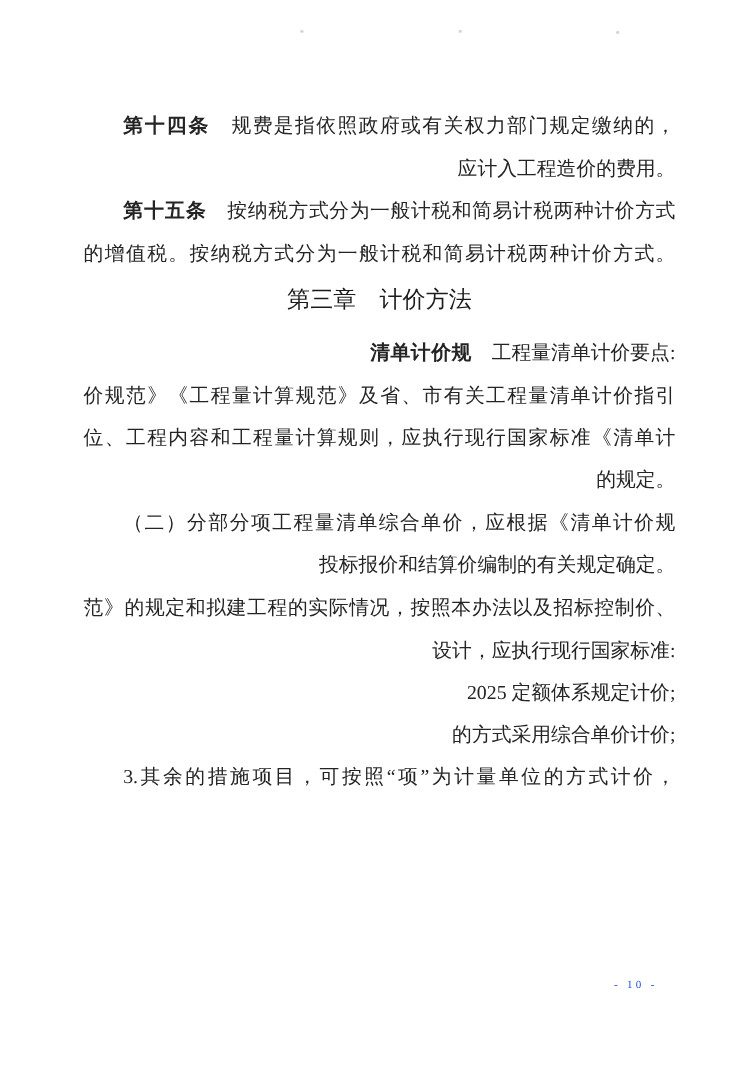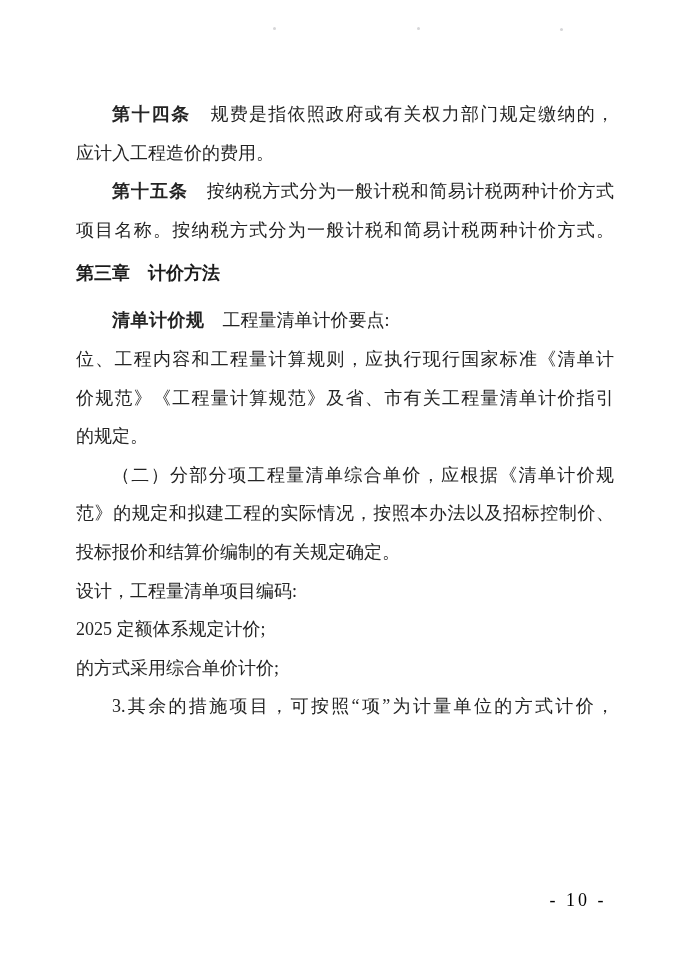--- a/index.html
+++ b/index.html
@@ -21,51 +21,52 @@
     .text-column {
       position: absolute;
       left: 76px;
       top: 95px;
       width: 538px;
       font-size: 18px;
       line-height: 38.6px;
     }
     .line {
       white-space: normal;
+      text-align: right;
     }
     .line.indent {
       text-indent: 2em;
     }
     .line.fill {
       text-align: justify;
       text-align-last: justify;
       text-justify: inter-character;
     }
     .article-num {
       font-weight: bold;
       letter-spacing: 0.5px;
     }
     .chapter-heading {
-      text-align: left;
+      text-align: center;
       font-family: "Liberation Sans", "DejaVu Sans", sans-serif;
-      font-weight: bold;
-      font-size: 18px;
+      font-weight: normal;
+      font-size: 21px;
       line-height: 30px;
       margin: 9px 0 13px 0;
       color: #1b1b1b;
     }
     .page-number {
       position: absolute;
       top: 890px;
       left: 538px;
       width: 80px;
       text-align: center;
-      font-size: 18px;
+      font-size: 10px;
       letter-spacing: 3px;
-      color: #000000;
+      color: #1d4ed8;
       font-family: "Liberation Serif", "DejaVu Serif", serif;
     }
     .scan-dot {
       position: absolute;
       width: 3px;
       height: 3px;
       border-radius: 50%;
       background: #d6d6d8;
     }
     .scan-dot.d1 { left: 273px; top: 27px; }
@@ -82,41 +83,41 @@
   <span class="scan-dot d3"></span>
 
   <div class="text-column">
 
     <div class="line indent fill"><span class="article-num">第十四条</span><span>　规费是指依照政府或有关权力部门规定缴纳的，</span></div>
 
     <div class="line"><span>应计入工程造价的费用。</span></div>
 
     <div class="line indent fill"><span class="article-num">第十五条</span><span>　按纳税方式分为一般计税和简易计税两种计价方式</span></div>
 
-    <div class="line fill"><span>项目名称。按纳税方式分为一般计税和简易计税两种计价方式。</span></div>
+    <div class="line fill"><span>的增值税。按纳税方式分为一般计税和简易计税两种计价方式。</span></div>
 
     <div class="chapter-heading">第三章　计价方法</div>
 
     <div class="line indent"><span class="article-num">清单计价规</span><span>　工程量清单计价要点:</span></div>
 
 
+    <div class="line fill"><span>价规范》《工程量计算规范》及省、市有关工程量清单计价指引</span></div>
+
     <div class="line fill"><span>位、工程内容和工程量计算规则，应执行现行国家标准《清单计</span></div>
-
-    <div class="line fill"><span>价规范》《工程量计算规范》及省、市有关工程量清单计价指引</span></div>
 
     <div class="line"><span>的规定。</span></div>
 
     <div class="line indent fill"><span>（二）分部分项工程量清单综合单价，应根据《清单计价规</span></div>
 
+    <div class="line"><span>投标报价和结算价编制的有关规定确定。</span></div>
+
     <div class="line fill"><span>范》的规定和拟建工程的实际情况，按照本办法以及招标控制价、</span></div>
 
-    <div class="line"><span>投标报价和结算价编制的有关规定确定。</span></div>
 
-
-    <div class="line"><span>设计，工程量清单项目编码:</span></div>
+    <div class="line"><span>设计，应执行现行国家标准:</span></div>
 
 
     <div class="line"><span>2025 定额体系规定计价;</span></div>
 
 
     <div class="line"><span>的方式采用综合单价计价;</span></div>
 
     <div class="line indent fill"><span>3.其余的措施项目，可按照“项”为计量单位的方式计价，</span></div>
 
   </div>

